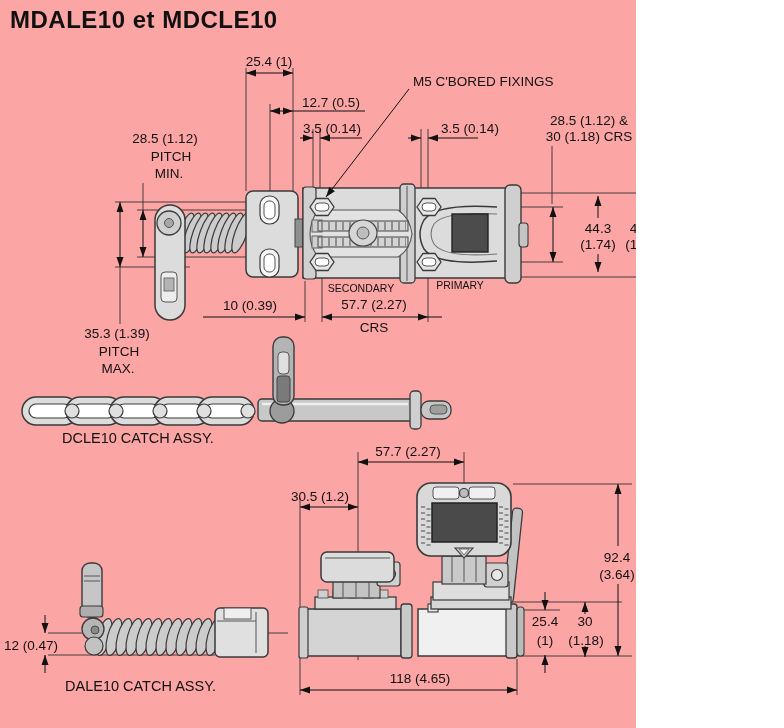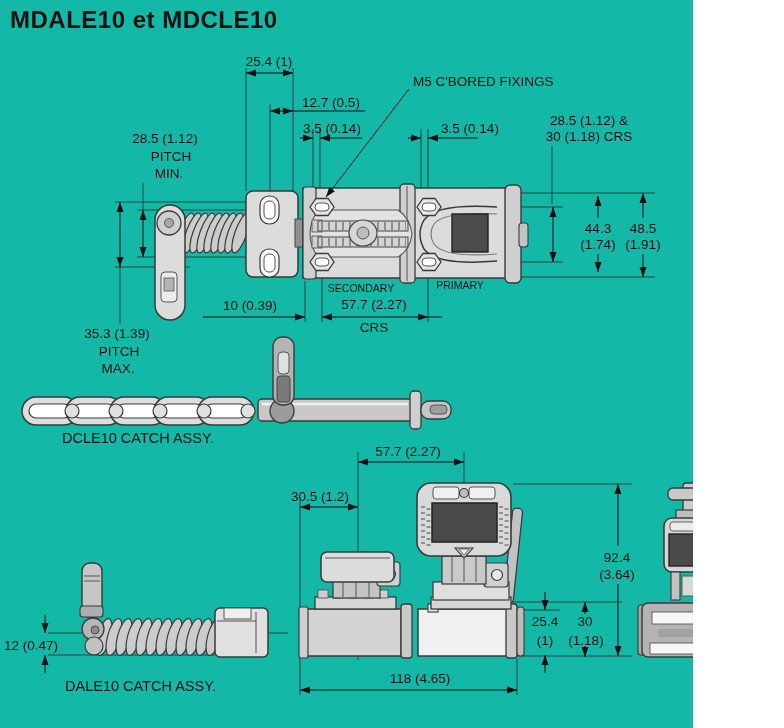--- a/index.html
+++ b/index.html
@@ -1,16 +1,16 @@
 <!DOCTYPE html>
 <html><head>
 <meta charset="utf-8">
 <style>
   html,body{margin:0;padding:0;background:#ffffff;}
-  .stage{position:relative;width:693px;height:728px;background:#14b8a6;overflow:hidden;
+  .stage{position:relative;width:636px;height:728px;background:#fca5a5;overflow:hidden;
          font-family:"Liberation Sans", sans-serif;}
   svg{display:block}
   .title{font:bold 24px "Liberation Sans", sans-serif;fill:#111;letter-spacing:.5px}
   .dim{font:13.5px "Liberation Sans", sans-serif;fill:#111}
   .cap{font:14.5px "Liberation Sans", sans-serif;fill:#111}
   .tiny{font:10.5px "Liberation Sans", sans-serif;fill:#111}
   .ref{stroke:#333;stroke-width:0.9;fill:none}
   .dimln{stroke:#111;stroke-width:1;fill:none}
   .part{stroke:#3a3a3a;stroke-width:1.5;fill:#dcdcdc}
   .thin{stroke:#555;stroke-width:1;fill:none}

